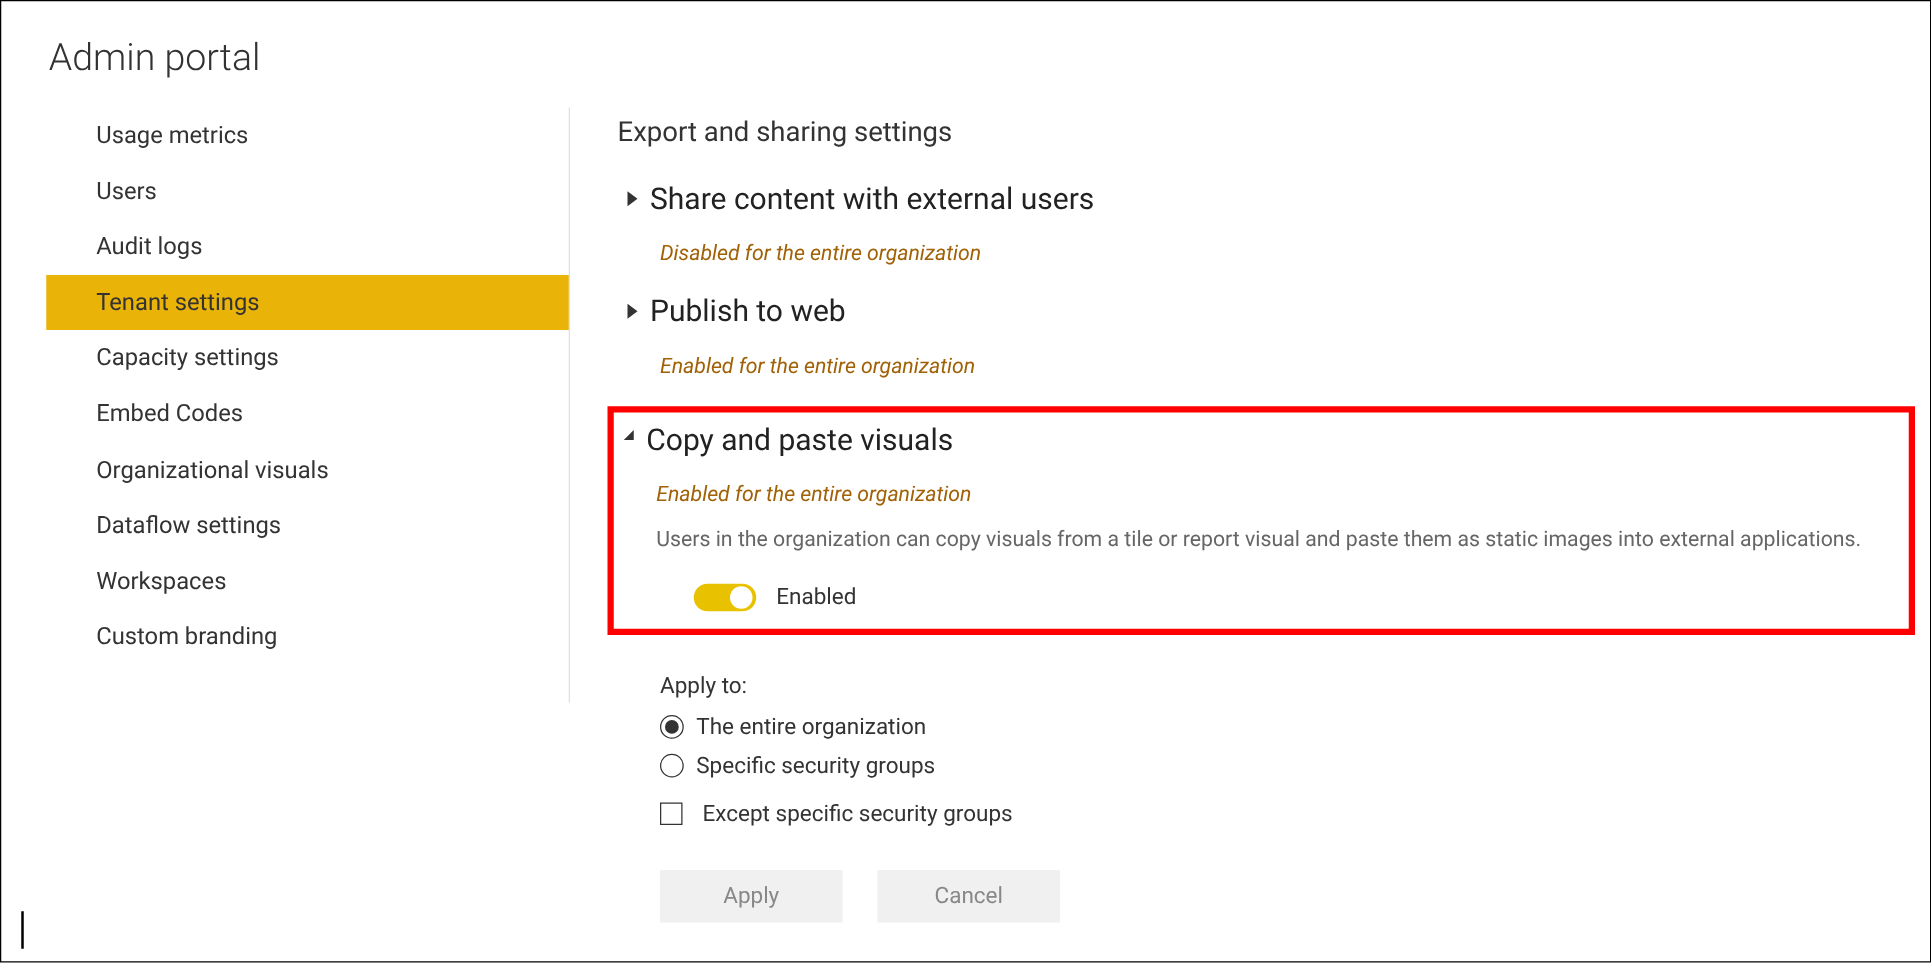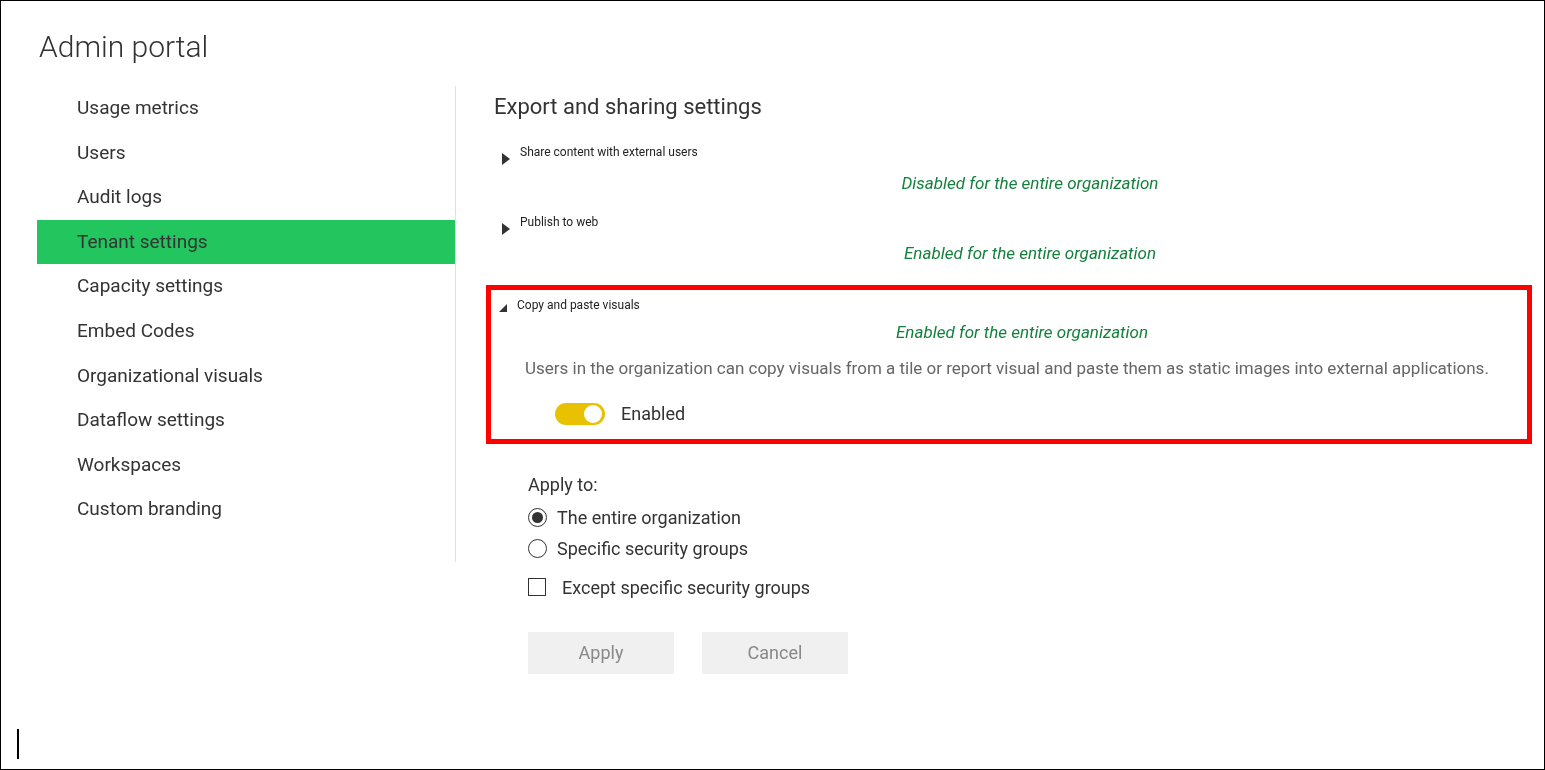--- a/index.html
+++ b/index.html
@@ -37,21 +37,21 @@
     padding-bottom: 30px;
   }
   .sidebar-item {
     font-size: 19px;
     color: #333;
     padding: 9px 0 9px 40px;
     cursor: pointer;
     line-height: 1.4;
   }
   .sidebar-item.selected {
-    background: #22c55e;
+    background: #eab308;
   }
   .main {
     flex: 1;
     padding: 20px 12px 0 38px;
   }
   .section-title {
     font-size: 22px;
     font-weight: 400;
     color: #333;
     margin: 0 0 26px 0;
@@ -77,31 +77,30 @@
     border-left: 8px solid #333;
   }
   
   .tri.expanded {
     margin-top: 8px;
     border-left: 8px solid transparent;
     border-bottom: 8px solid #333;
     transform: translateY(-2px);
   }
   .setting-title {
-    font-size: 12px;
+    font-size: 24px;
     font-weight: 400;
     color: #222;
   }
   .setting-status {
     font-size: 17px;
     font-style: italic;
-    color: #15803d;
+    color: #a16207;
     margin-left: 26px;
-    margin-top: 8px;
-    text-align: center;
+    margin-top: 20px;
   }
   .setting-desc {
     font-size: 17px;
     color: #666;
     margin-left: 26px;
     margin-top: 14px;
     line-height: 1.45;
   }
   .highlight-box {
     border: 5px solid #f00;

